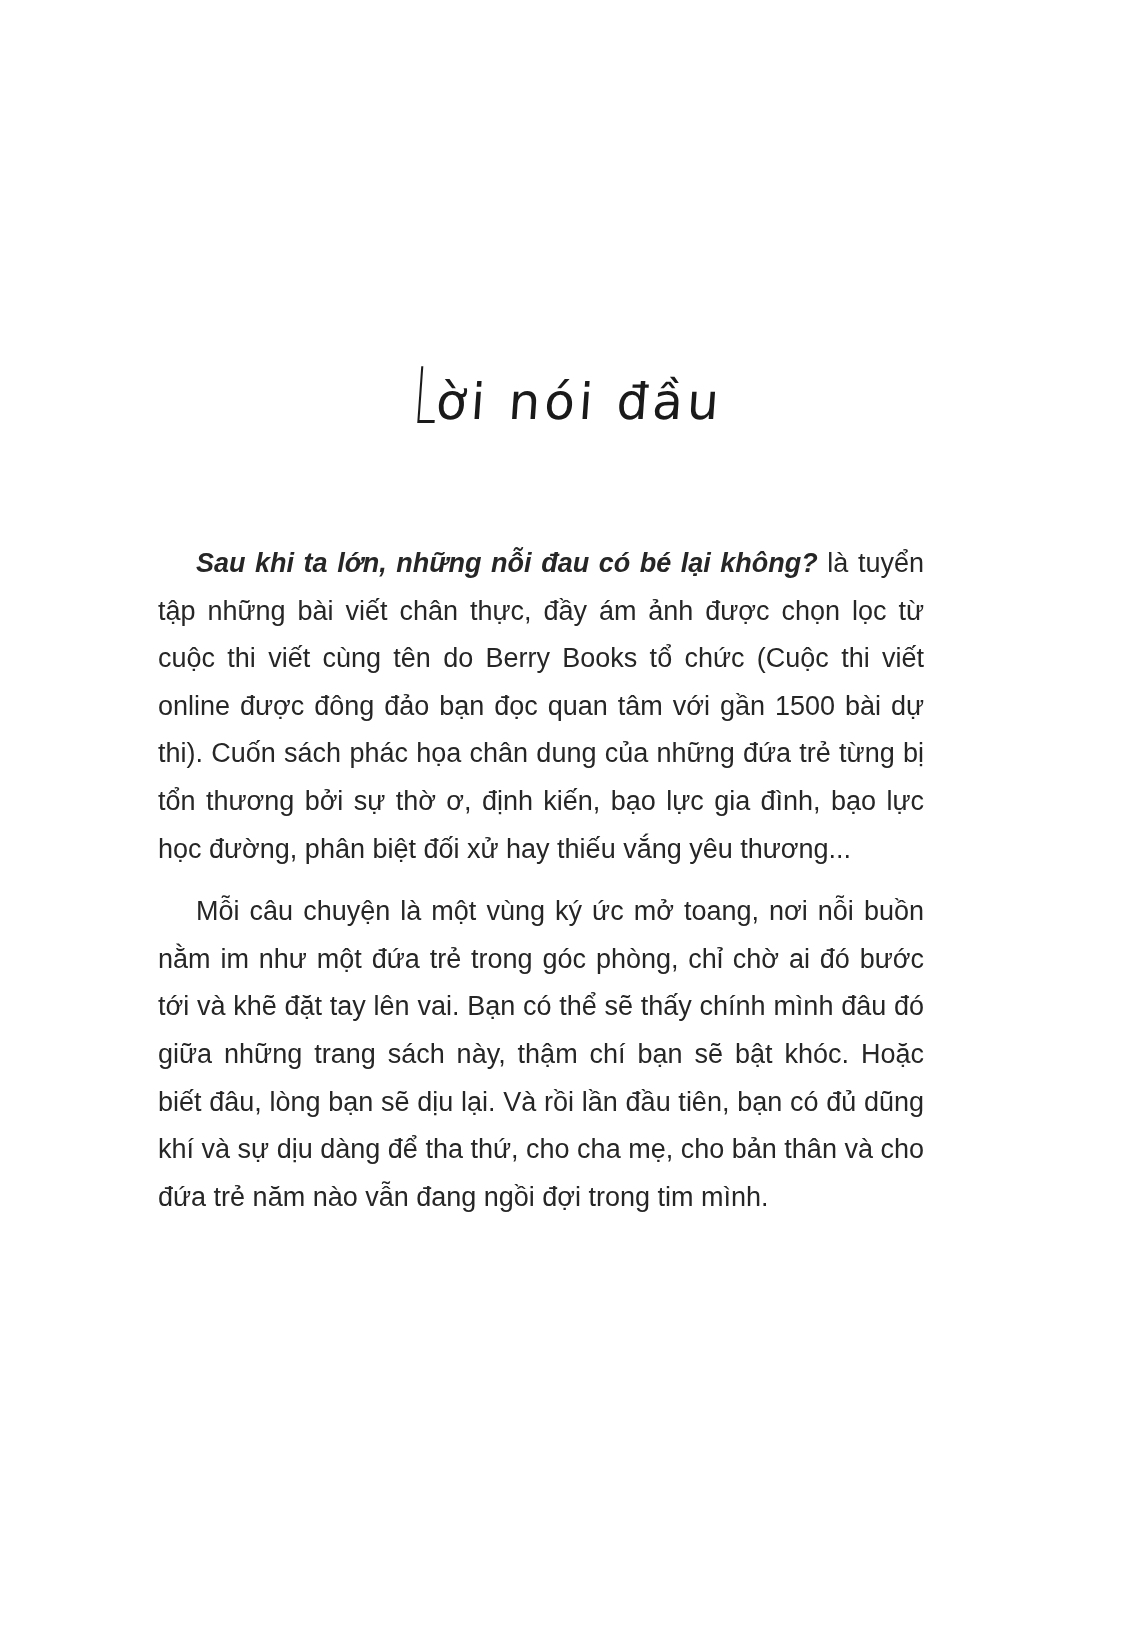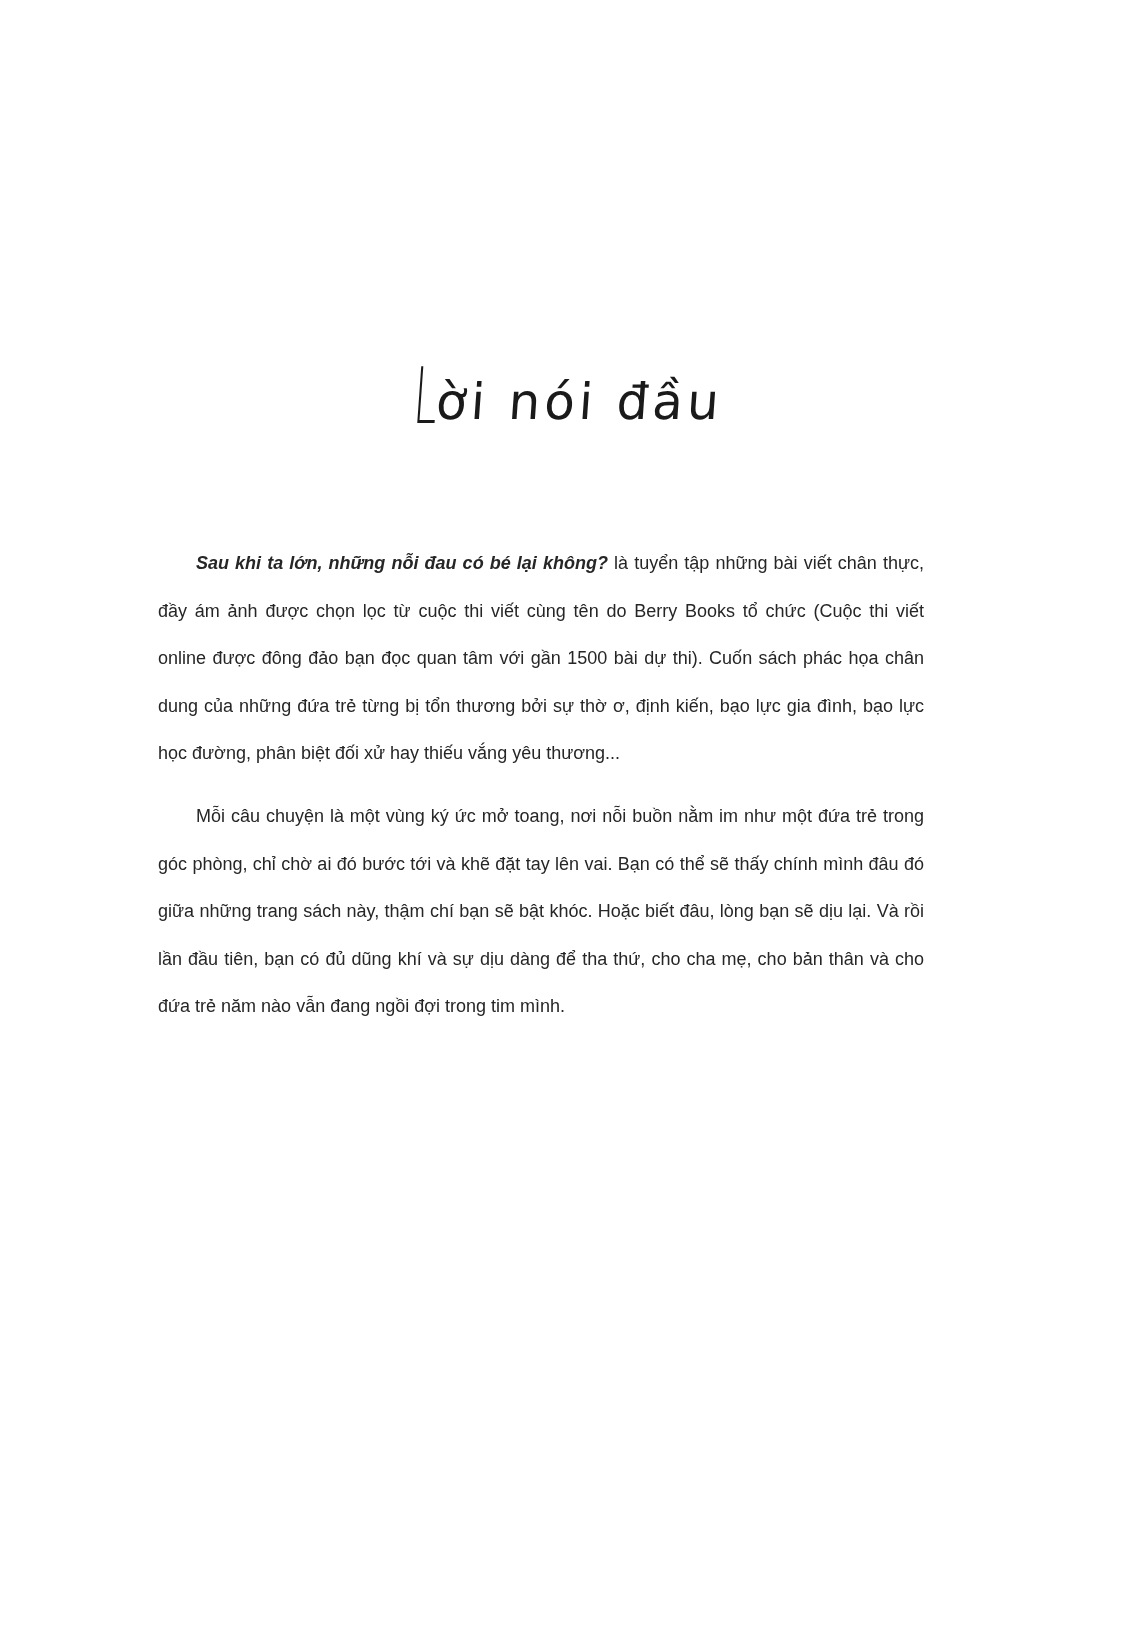--- a/index.html
+++ b/index.html
@@ -42,21 +42,21 @@
       display: inline-block;
       transform: scaleX(0.55);
       margin-right: -14px;
       vertical-align: -4px;
     }
     .body-text {
       position: absolute;
       left: 158px;
       top: 540px;
       width: 766px;
-      font-size: 18px;
+      font-size: 27px;
       line-height: 47.6px;
       text-align: justify;
       color: #262626;
     }
     .body-text p {
       margin: 0;
       text-indent: 38px;
     }
     .body-text p + p {
       margin-top: 15px;

